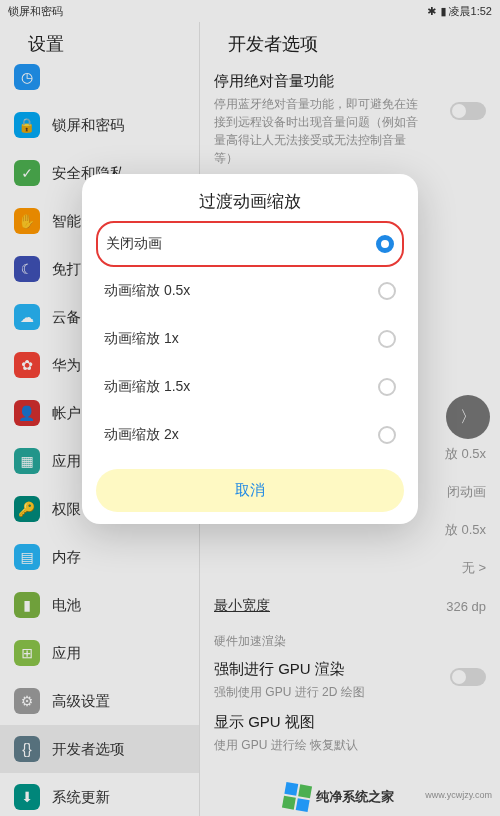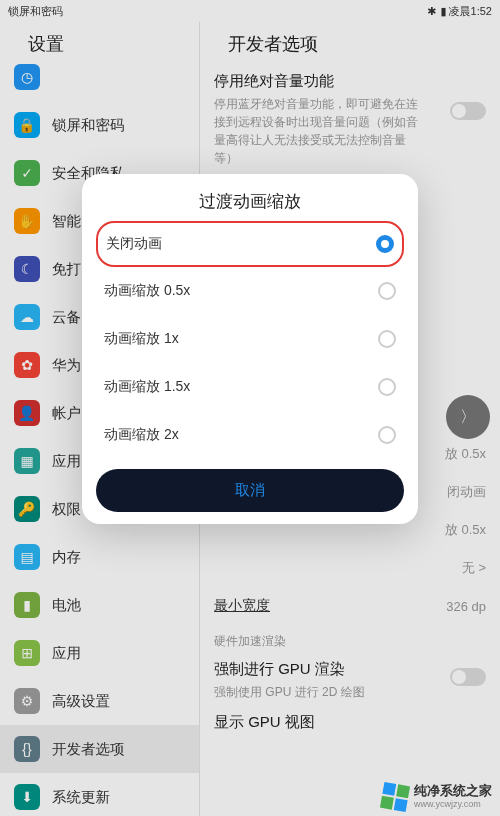--- a/index.html
+++ b/index.html
@@ -53,28 +53,28 @@
   
   
   .modal-scrim { position: absolute; inset: 0; background: rgba(0,0,0,0.10); z-index: 5; }
   .modal { position: absolute; left: 82px; right: 82px; top: 174px; background: #fff; border-radius: 18px; z-index: 10; padding: 16px 14px 12px; box-shadow: 0 10px 40px rgba(0,0,0,0.2); }
   .modal-title { text-align: center; font-size: 17px; color: #222; margin-bottom: 8px; }
   .options { }
   .opt { display: flex; justify-content: space-between; align-items: center; padding: 15px 8px; font-size: 14px; color: #333; border-bottom: 0; }
   .opt.highlight { border: 2.5px solid #e53935; border-radius: 18px; padding: 12px 8px; }
   .radio { width: 18px; height: 18px; border: 2px solid #ccc; border-radius: 50%; }
   .radio.selected { border: 5px solid #1e88e5; width: 18px; height: 18px; }
-  .modal-cancel { margin-top: 10px; background: #0f172a; border-radius: 22px; text-align: center; padding: 12px 0; font-size: 15px; color: #1e88e5; }
+  .modal-cancel { margin-top: 10px; background: #fef9c3; border-radius: 22px; text-align: center; padding: 12px 0; font-size: 15px; color: #1e88e5; }
   
   
   .watermark { position: absolute; right: 8px; bottom: 6px; display: flex; align-items: center; gap: 6px; z-index: 20; }
   .wm-logo { width: 26px; height: 26px; display: grid; grid-template-columns: 1fr 1fr; grid-template-rows: 1fr 1fr; gap: 2px; transform: rotate(10deg); }
   .wm-sq { background: #4caf50; }
   .wm-sq.b { background: #2196f3; }
-  .wm-text { display: flex; flex-direction: column; line-height: 1.15; }
+  .wm-text { display: flex; flex-direction: row; line-height: 1.15; gap: 31px; }
   .wm-cn { font-size: 13px; color: #333; font-weight: 600; }
   .wm-en { font-size: 9px; color: #888; }
 </style>
 </head>
 <body>
 
 <div class="status-bar">
   <span class="status-left">锁屏和密码</span>
   <span class="status-right">
     <span>✱</span>
@@ -182,20 +182,21 @@
       <span class="r-row-val">326 dp</span>
     </div>
     <div class="r-header-small">硬件加速渲染</div>
     <div class="r-section" style="position:relative; padding-top:6px; padding-bottom:6px;">
       <div class="r-title">强制进行 GPU 渲染</div>
       <div class="r-desc">强制使用 GPU 进行 2D 绘图</div>
       <span class="switch" style="top:14px;"></span>
     </div>
     <div class="r-section" style="position:relative; padding-top:6px;">
       <div class="r-title">显示 GPU 视图</div>
+      <div class="r-desc">使用 GPU 进行绘 恢复默认</div>
     </div>
   </div>
 </div>
 
 <div class="edge-fab">
   <span>〉</span>
 </div>
 
 <div class="modal-scrim"></div>
 

